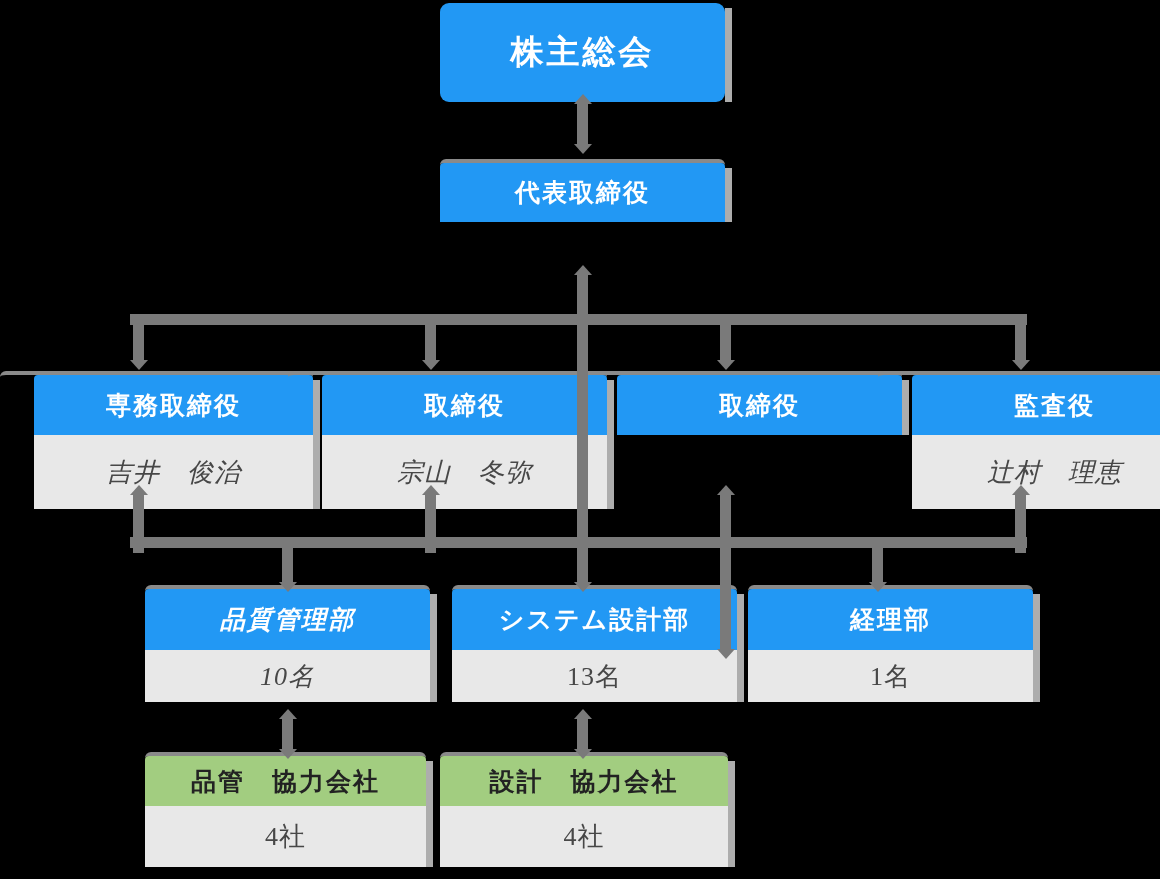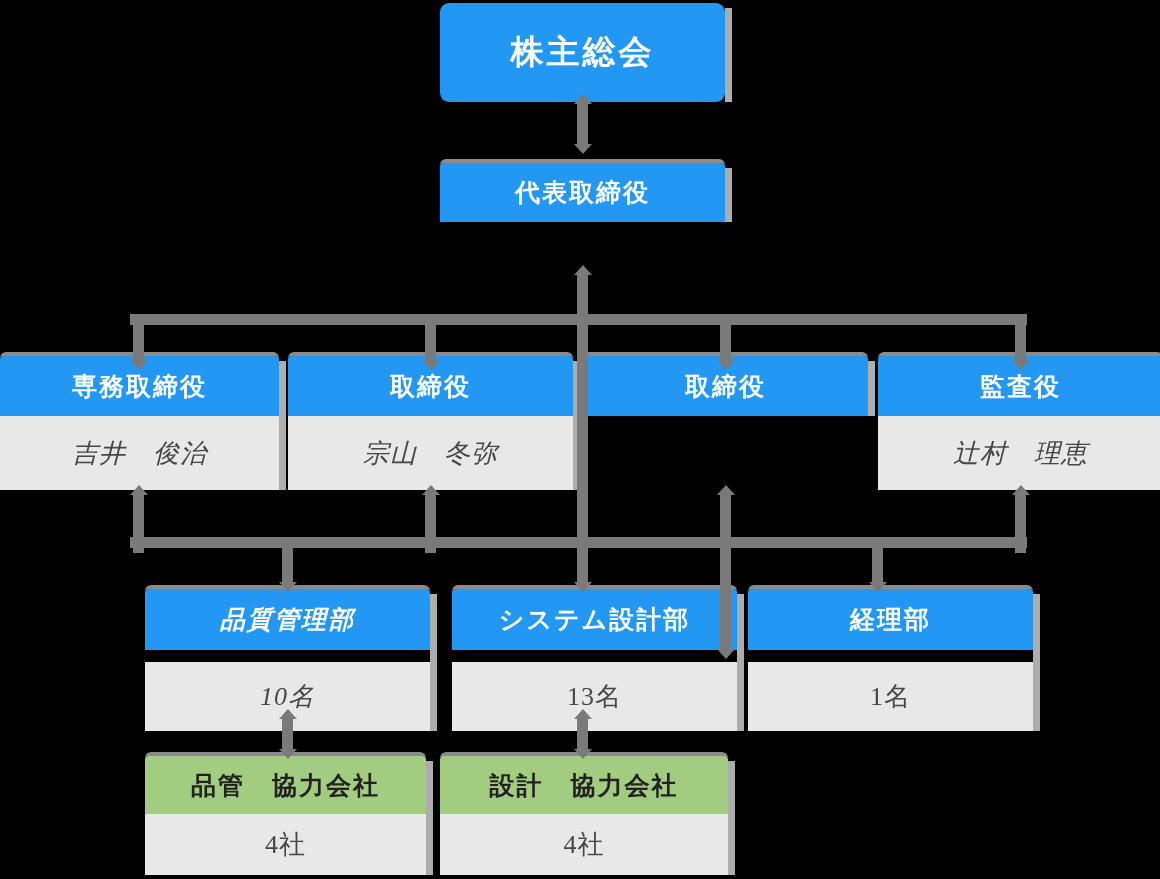--- a/index.html
+++ b/index.html
@@ -27,30 +27,30 @@
   .hdr.green { background:var(--header-green,#A2CD80); color:var(--green-header-text,#222); }
   .body {
     display:flex; align-items:center; justify-content:center;
     background:var(--body-gray,#E8E8E8); color:var(--body-text,#474747);
     font-family:"Liberation Serif", serif; font-size:26px; letter-spacing:1px;
   }
 
   
   #n0  { left:440px; top:3px;   width:285px; }
   #n1  { left:440px; top:147px; width:285px;margin-top:12px; } #n1 .hdr{height:59px;} #n1 .body{height:62px;}
-  .r3 { top:352px; } .r3 .hdr{height:60px;} .r3 .body{height:74px;font-style:italic;}
+  .r3 { top:371px;padding-left:34px; } .r3 .hdr{height:60px;} .r3 .body{height:74px;font-style:italic;}
   #n2  { left:0px;   width:279px; }
   #n3  { left:288px; width:285px; }
   #n4  { left:583px; width:285px; }
   #n5  { left:878px; width:285px; }
-  .r4 { top:585px; } .r4 .hdr{height:61px;} .r4 .body{height:69px;margin-top:12px;}
+  .r4 { top:585px; } .r4 .hdr{height:61px;} .r4 .body{height:52px;}
   #n6  { left:145px; width:285px;font-style:italic; }
   #n7  { left:452px; width:285px;text-align:center; }
   #n8  { left:748px; width:285px; }
-  .r5 { top:752px; } .r5 .hdr{height:58px;} .r5 .body{height:61px;}
+  .r5 { top:752px; } .r5 .hdr{height:50px;} .r5 .body{height:61px;}
   #n9  { left:145px; width:281px; }
   #n10 { left:440px; width:288px; }
 
   
   .hline, .vline { position:absolute; background:var(--connector-gray,#7A7A7A); z-index:2; }
   .vline { width:11px; }
   .vline.a-top::before {
     content:""; position:absolute; top:-7px; left:-3.5px; width:0; height:0;
     border-left:9px solid transparent; border-right:9px solid transparent;
     border-bottom:10px solid var(--connector-gray,#7A7A7A);

